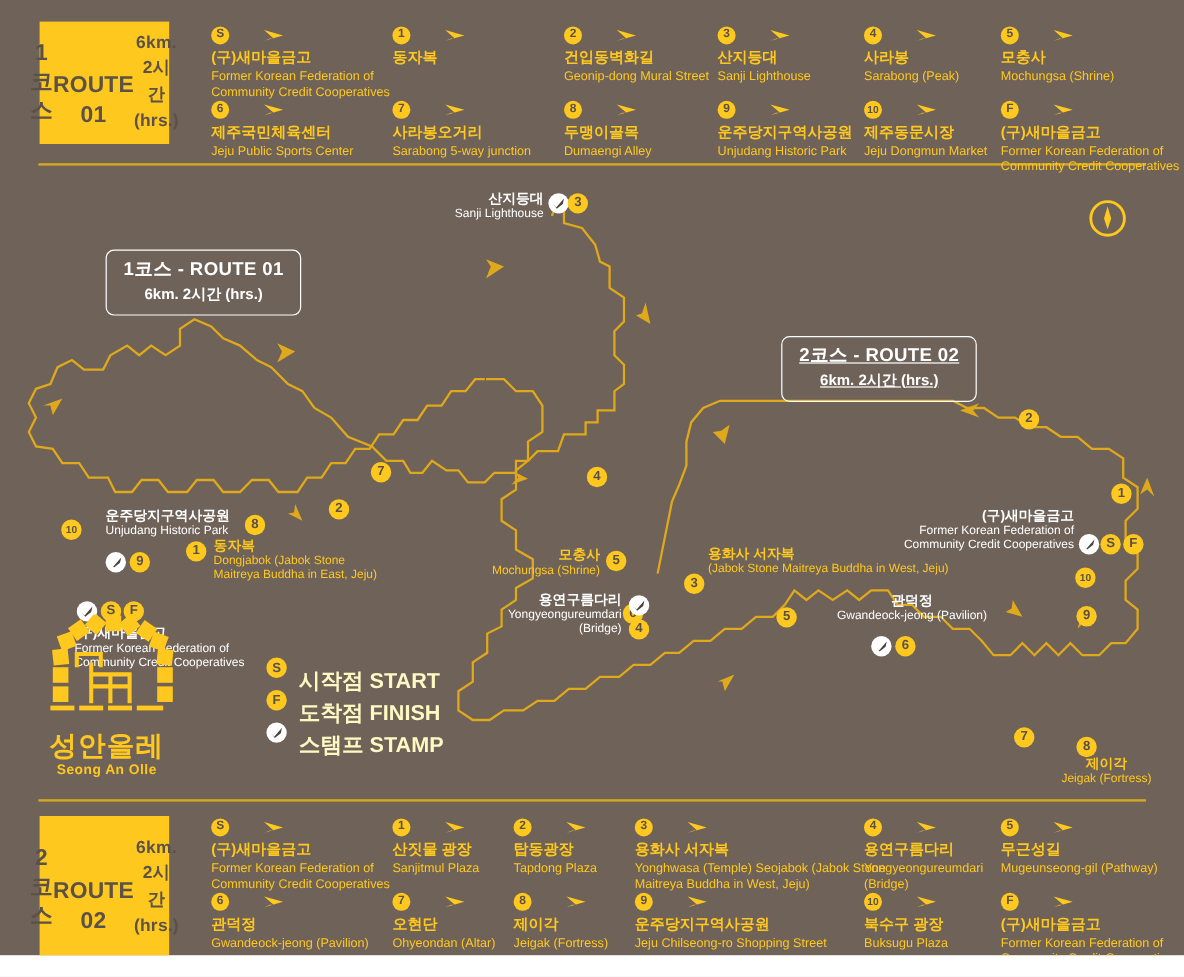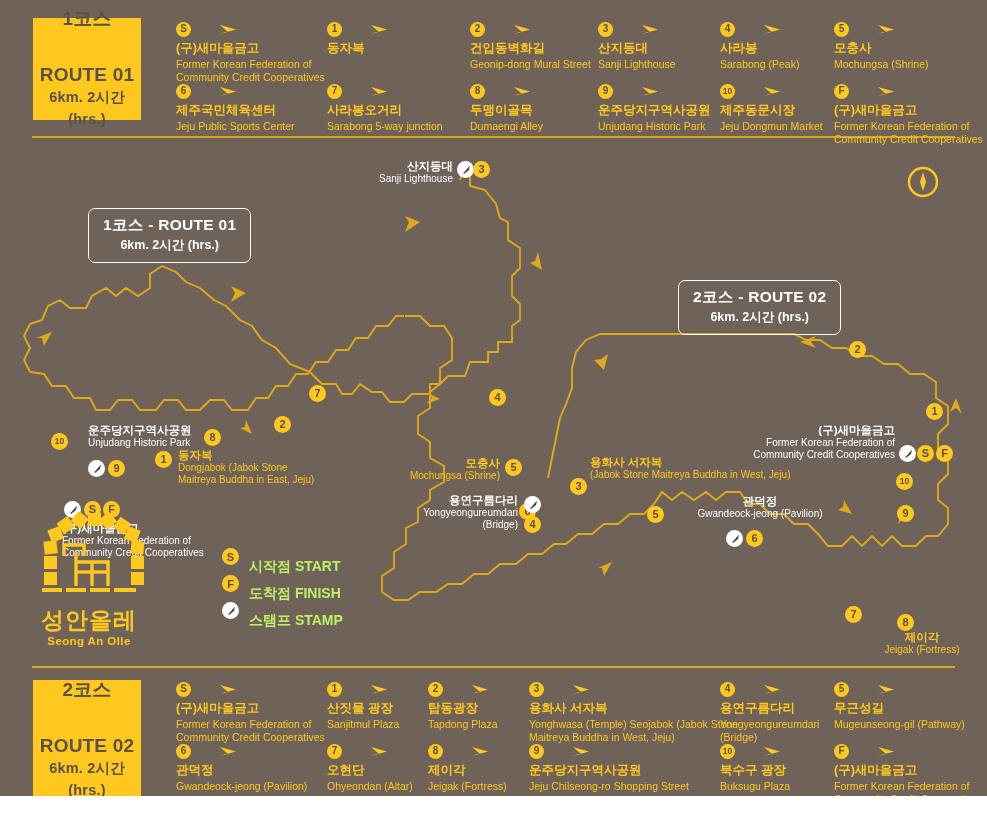--- a/index.html
+++ b/index.html
@@ -19,21 +19,21 @@
   
   .legend-band { position: absolute; left: 0; width: 987px; }
   .band-rule {
     position: absolute; left: 32px; width: 923px; height: 2px;
     background: #D6A81E;
   }
   .route-chip {
     position: absolute;
     background: #FFC81E;
     color: #5B5148;
-    display: flex; flex-direction: column;
+    display: flex; flex-direction: row;
     align-items: center; justify-content: center;
     text-align: center;
     letter-spacing: .2px;
   }
   .chip-l1 { font-size: 19px; font-weight: bold; line-height: 1.25; }
   .chip-l2 { font-size: 19px; font-weight: bold; line-height: 1.3; margin-top: 32px; }
   .chip-l3 { font-size: 14.5px; font-weight: bold; line-height: 1.5; }
 
   .lg-item { position: absolute; width: 180px; }
   .lg-head { display: flex; align-items: center; gap: 7px; height: 18px; }
@@ -86,21 +86,21 @@
   #logo .le { color: #FFC81E; font-size: 11.5px; font-weight: bold; letter-spacing: .4px; margin-top: 2px; }
 
   #key { position: absolute; left: 222px; top: 543px; }
   .key-row { display: flex; align-items: center; gap: 10px; height: 27px; }
   .key-row .kb {
     width: 17px; height: 17px; border-radius: 50%;
     background: #FFC81E; color: #5B5148; font-size: 11px; font-weight: bold;
     display: flex; align-items: center; justify-content: center;
   }
   .key-row .kb.white { background: #ffffff; }
-  .key-row .kt { color: #bef264; font-size: 14px; font-weight: bold; margin-top: 20px; }
+  .key-row .kt { color: #fef9c3; font-size: 18px; font-weight: bold; margin-top: 20px; }
 </style>
 </head>
 <body>
 
 <div id="page">
 
   <div class="legend-band" style="top:0;height:148px;">
     <div class="band-rule" style="top:136px;"></div>
 
     <div class="route-chip" style="left:33px; top:18px; width:108px; height:102px;">
@@ -278,21 +278,21 @@
       <path fill="#E0A81B" d="M608 206 L604 222 L594 212 L601 211 Z"></path>
       <path fill="#E0A81B" d="M598 420 L612 414 L604 428 L602 420 Z"></path>
       <path fill="#E0A81B" d="M844 352 L852 366 L838 362 L843 359 Z"></path>
       <path fill="#E0A81B" d="M898 376 L902 360 L910 374 L903 371 Z"></path>
     </svg>
 
     <div class="route-box" style="left:88px; top:60px;">
       <div class="rb-1">1코스 - ROUTE 01</div>
       <div class="rb-2">6km. 2시간 (hrs.)</div>
     </div>
-    <div class="route-box" style="left:678px; top:132px;">
+    <div class="route-box" style="left:651px; top:132px;text-decoration:underline;">
       <div class="rb-1">2코스 - ROUTE 02</div>
       <div class="rb-2">6km. 2시간 (hrs.)</div>
     </div>
 
     <div style="position:absolute;left:905px;top:16px;">
       <svg width="36" height="36" viewBox="0 0 36 36">
         <circle cx="18" cy="18" r="14" fill="none" stroke="#FFC81E" stroke-width="2.4"></circle>
         <path d="M18 8 L21 18 L18 27 L15 18 Z" fill="#FFC81E"></path>
       </svg>
     </div>

